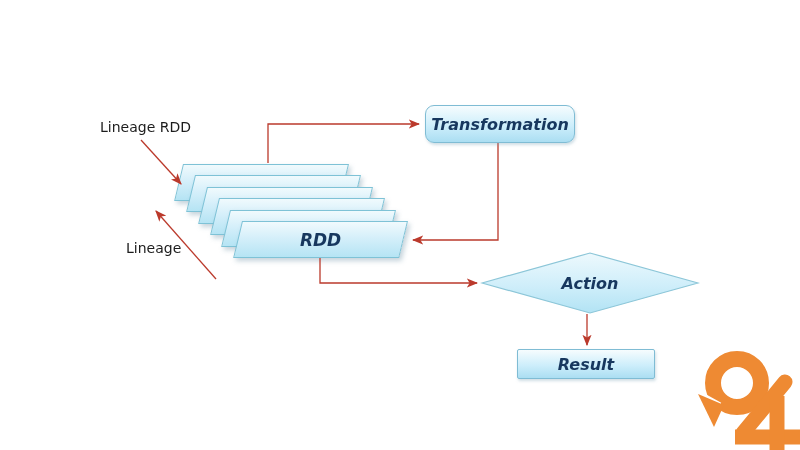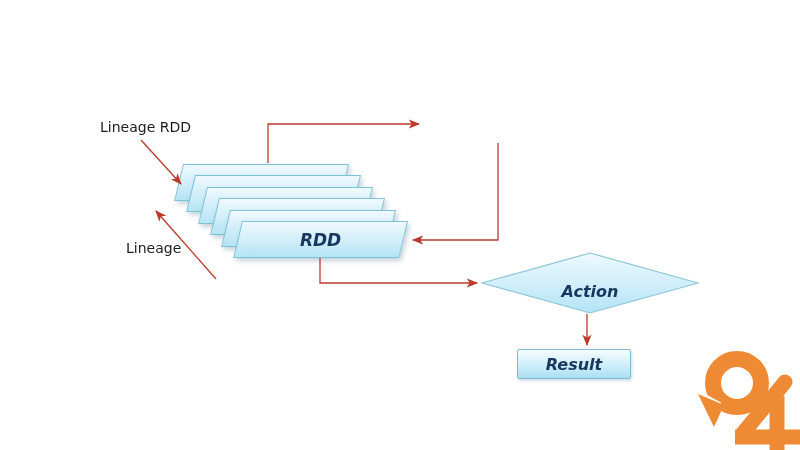--- a/index.html
+++ b/index.html
@@ -34,25 +34,25 @@
   }
   
   .procbox{
     position:absolute;display:flex;align-items:center;justify-content:center;
     background:linear-gradient(180deg,#f6fcfe 0%,#cdeefb 55%,#abdef2 100%);
     border:1px solid #7fbcd4;box-sizing:border-box;
     box-shadow:1px 2px 3px rgba(120,160,180,.35);
     font-style:italic;font-weight:600;font-size:16px;color:#17375e;
   }
   .box-transformation{left:425px;top:105px;width:150px;height:38px;border-radius:9px;}
-  .box-result{left:517px;top:349px;width:114px;height:30px;border-radius:2px;font-size:16px;}
+  .box-result{left:517px;top:349px;width:138px;height:30px;border-radius:2px;font-size:16px;}
   
   .diamond-wrap{position:absolute;left:480px;top:250px;width:220px;height:66px;}
   .diamond-text{
-    position:absolute;left:0;top:8px;width:220px;height:66px;
+    position:absolute;left:0;top:0;width:220px;height:66px;
     display:flex;align-items:center;justify-content:center;
     font-style:italic;font-weight:600;font-size:16px;color:#17375e;
   }
   svg{display:block;}
   .overlay{position:absolute;left:0;top:0;}
   .z1{z-index:1}.z2{z-index:2}.z3{z-index:3}.z4{z-index:4}.z5{z-index:5}.z6{z-index:6}
   .zlines{z-index:7}.zbox{z-index:10}
   .logo{position:absolute;left:690px;top:338px;z-index:12;}
 </style>
 </head>
@@ -82,20 +82,23 @@
       <path d="M268,163 L268,124 L419,124" marker-end="url(#arrw)"></path>
       <path d="M498,143 L498,240 L413,240" marker-end="url(#arrw)"></path>
       <path d="M320,258 L320,283 L477,283" marker-end="url(#arrw)"></path>
       <path d="M587,314 L587,345" marker-end="url(#arrw)"></path>
     </g>
   </svg>
 
   <div class="lbl lbl-create">Lineage RDD</div>
   <div class="lbl lbl-lineage">Lineage</div>
 
+  <div class="procbox box-transformation zbox">
+    <span>Transformation</span>
+  </div>
 
   <div class="diamond-wrap zbox">
     <svg width="220" height="66" viewBox="0 0 220 66">
       <defs>
         <linearGradient id="gdia" x1="0" y1="0" x2="0" y2="1">
           <stop offset="0" stop-color="#edf9fd"></stop>
           <stop offset="0.55" stop-color="#cfeefa"></stop>
           <stop offset="1" stop-color="#b2e3f4"></stop>
         </linearGradient>
       </defs>

